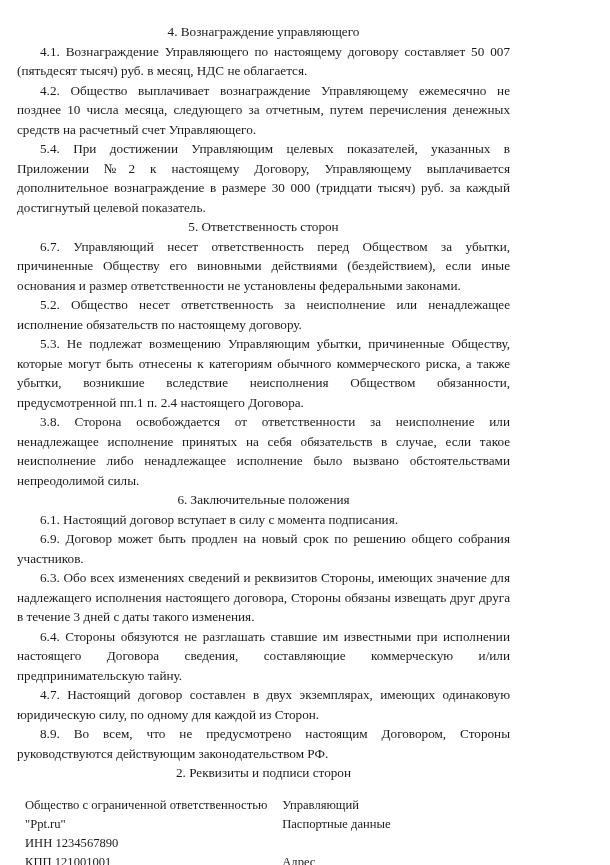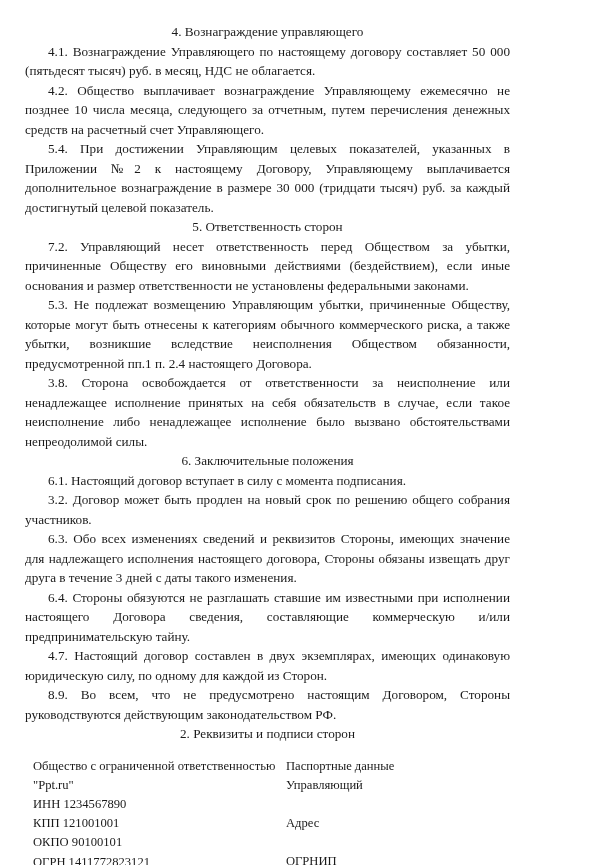--- a/index.html
+++ b/index.html
@@ -12,21 +12,21 @@
     height: 865px;
     font-family: "Liberation Serif", "DejaVu Serif", serif;
     color: #1a1a1a;
     -webkit-font-smoothing: antialiased;
   }
   .page {
     position: relative;
     width: 535px;
     height: 865px;
     box-sizing: border-box;
-    padding: 22px 25px 0 25px;
+    padding: 22px 25px 0 17px;
     overflow: hidden;
   }
   .heading {
     text-align: center;
     font-size: 13.2px;
     line-height: 19.5px;
     margin: 0;
   }
   .para {
     text-align: justify;
@@ -58,53 +58,54 @@
   }
   .req-line { white-space: pre-wrap; }
   .req-spacer { height: 19.2px; }
 </style>
 </head>
 <body>
 
 <div class="page">
 
   <p class="heading">4. Вознаграждение управляющего</p>
-  <p class="para">4.1. Вознаграждение Управляющего по настоящему договору составляет 50 000 (пятьдесят тысяч) руб. в месяц, НДС не облагается.</p>
+  <p class="para">4.1. Вознаграждение Управляющего по настоящему договору составляет 50 007 (пятьдесят тысяч) руб. в месяц, НДС не облагается.</p>
   <p class="para">4.2. Общество выплачивает вознаграждение Управляющему ежемесячно не позднее 10 числа месяца, следующего за отчетным, путем перечисления денежных средств на расчетный счет Управляющего.</p>
   <p class="para">5.4. При достижении Управляющим целевых показателей, указанных в Приложении №2 к настоящему Договору, Управляющему выплачивается дополнительное вознаграждение в размере 30 000 (тридцати тысяч) руб. за каждый достигнутый целевой показатель.</p>
 
   <p class="heading">5. Ответственность сторон</p>
-  <p class="para">7.2. Управляющий несет ответственность перед Обществом за убытки, причиненные Обществу его виновными действиями (бездействием), если иные основания и размер ответственности не установлены федеральными законами.</p>
+  <p class="para">6.7. Управляющий несет ответственность перед Обществом за убытки, причиненные Обществу его виновными действиями (бездействием), если иные основания и размер ответственности не установлены федеральными законами.</p>
+  <p class="para">5.2. Общество несет ответственность за неисполнение или ненадлежащее исполнение обязательств по настоящему договору.</p>
   <p class="para">5.3. Не подлежат возмещению Управляющим убытки, причиненные Обществу, которые могут быть отнесены к категориям обычного коммерческого риска, а также убытки, возникшие вследствие неисполнения Обществом обязанности, предусмотренной пп.1 п. 2.4 настоящего Договора.</p>
   <p class="para">3.8. Сторона освобождается от ответственности за неисполнение или ненадлежащее исполнение принятых на себя обязательств в случае, если такое неисполнение либо ненадлежащее исполнение было вызвано обстоятельствами непреодолимой силы.</p>
 
   <p class="heading">6. Заключительные положения</p>
   <p class="para">6.1. Настоящий договор вступает в силу с момента подписания.</p>
-  <p class="para">3.2. Договор может быть продлен на новый срок по решению общего собрания участников.</p>
+  <p class="para">6.9. Договор может быть продлен на новый срок по решению общего собрания участников.</p>
   <p class="para">6.3. Обо всех изменениях сведений и реквизитов Стороны, имеющих значение для надлежащего исполнения настоящего договора, Стороны обязаны извещать друг друга в течение 3 дней с даты такого изменения.</p>
   <p class="para">6.4. Стороны обязуются не разглашать ставшие им известными при исполнении настоящего Договора сведения, составляющие коммерческую и/или предпринимательскую тайну.</p>
   <p class="para">4.7. Настоящий договор составлен в двух экземплярах, имеющих одинаковую юридическую силу, по одному для каждой из Сторон.</p>
   <p class="para">8.9. Во всем, что не предусмотрено настоящим Договором, Стороны руководствуются действующим законодательством РФ.</p>
 
   <p class="heading">2. Реквизиты и подписи сторон</p>
 
   <div class="requisites">
     <div class="req-col-left">
       <div class="req-line">Общество с ограниченной ответственностью</div>
       <div class="req-line">"Ppt.ru"</div>
       <div class="req-line">ИНН 1234567890</div>
       <div class="req-line">КПП 121001001</div>
       <div class="req-line">ОКПО 90100101</div>
       <div class="req-line">ОГРН 1411772823121</div>
       <div class="req-line">456789, Россия, Субъект РФ, просп.</div>
       <div class="req-line">Вознаграждение, д.1</div>
     </div>
     <div class="req-col-right">
+      <div class="req-line">Управляющий</div>
       <div class="req-line">Паспортные данные</div>
-      <div class="req-line">Управляющий</div>
       <div class="req-spacer"></div>
       <div class="req-line">Адрес</div>
       <div class="req-spacer"></div>
       <div class="req-line">ОГРНИП</div>
     </div>
   </div>
 
 </div>
 
 </body></html>

